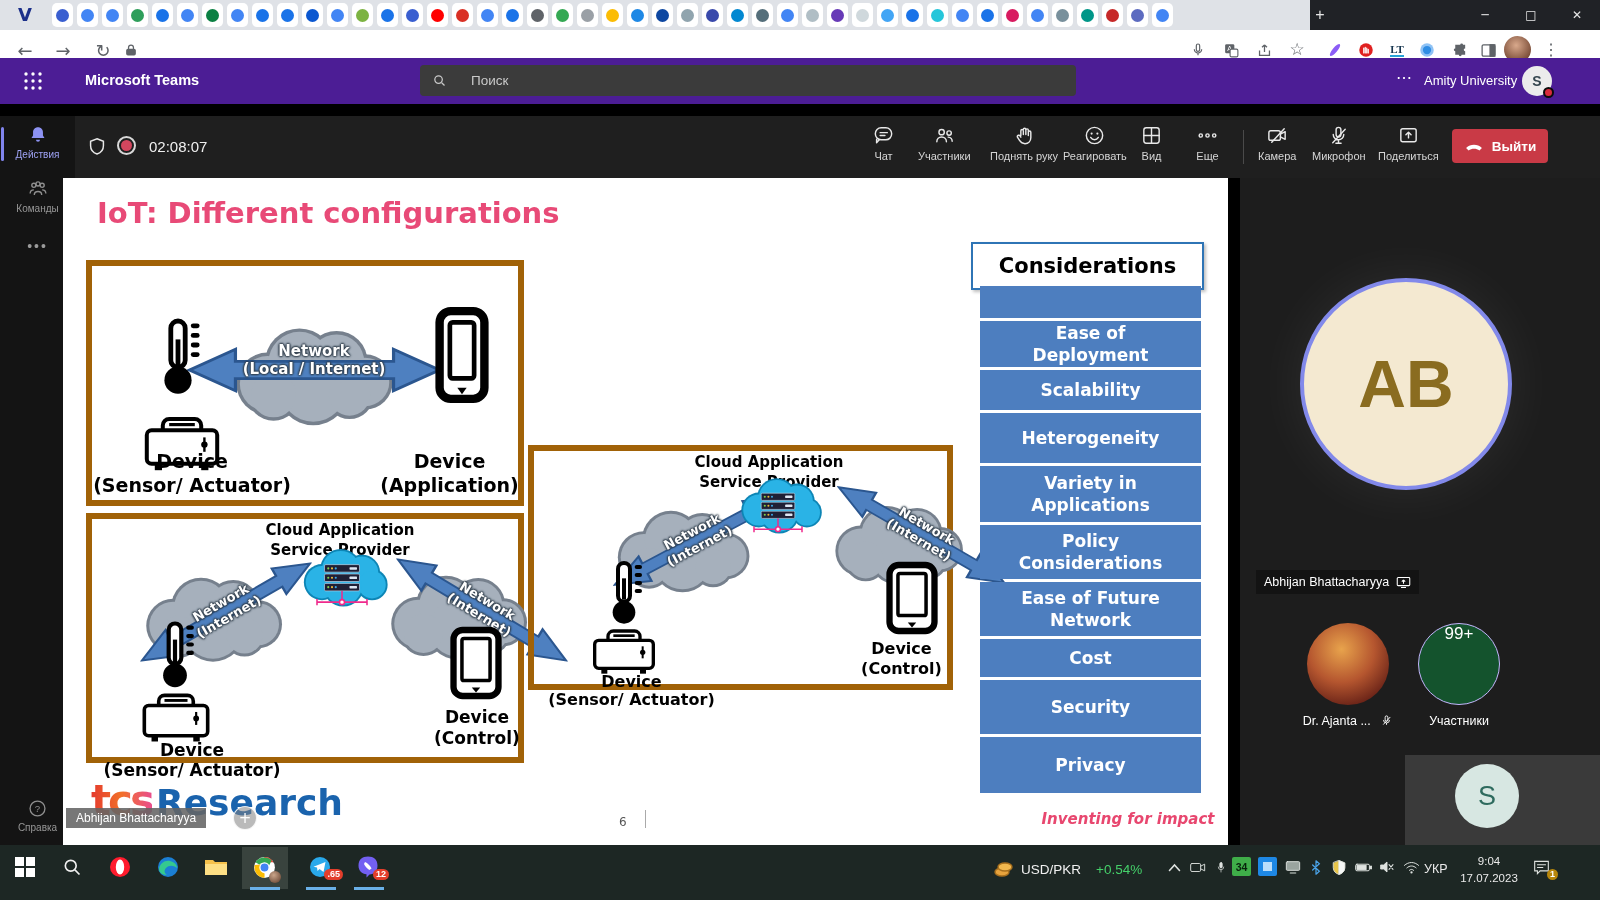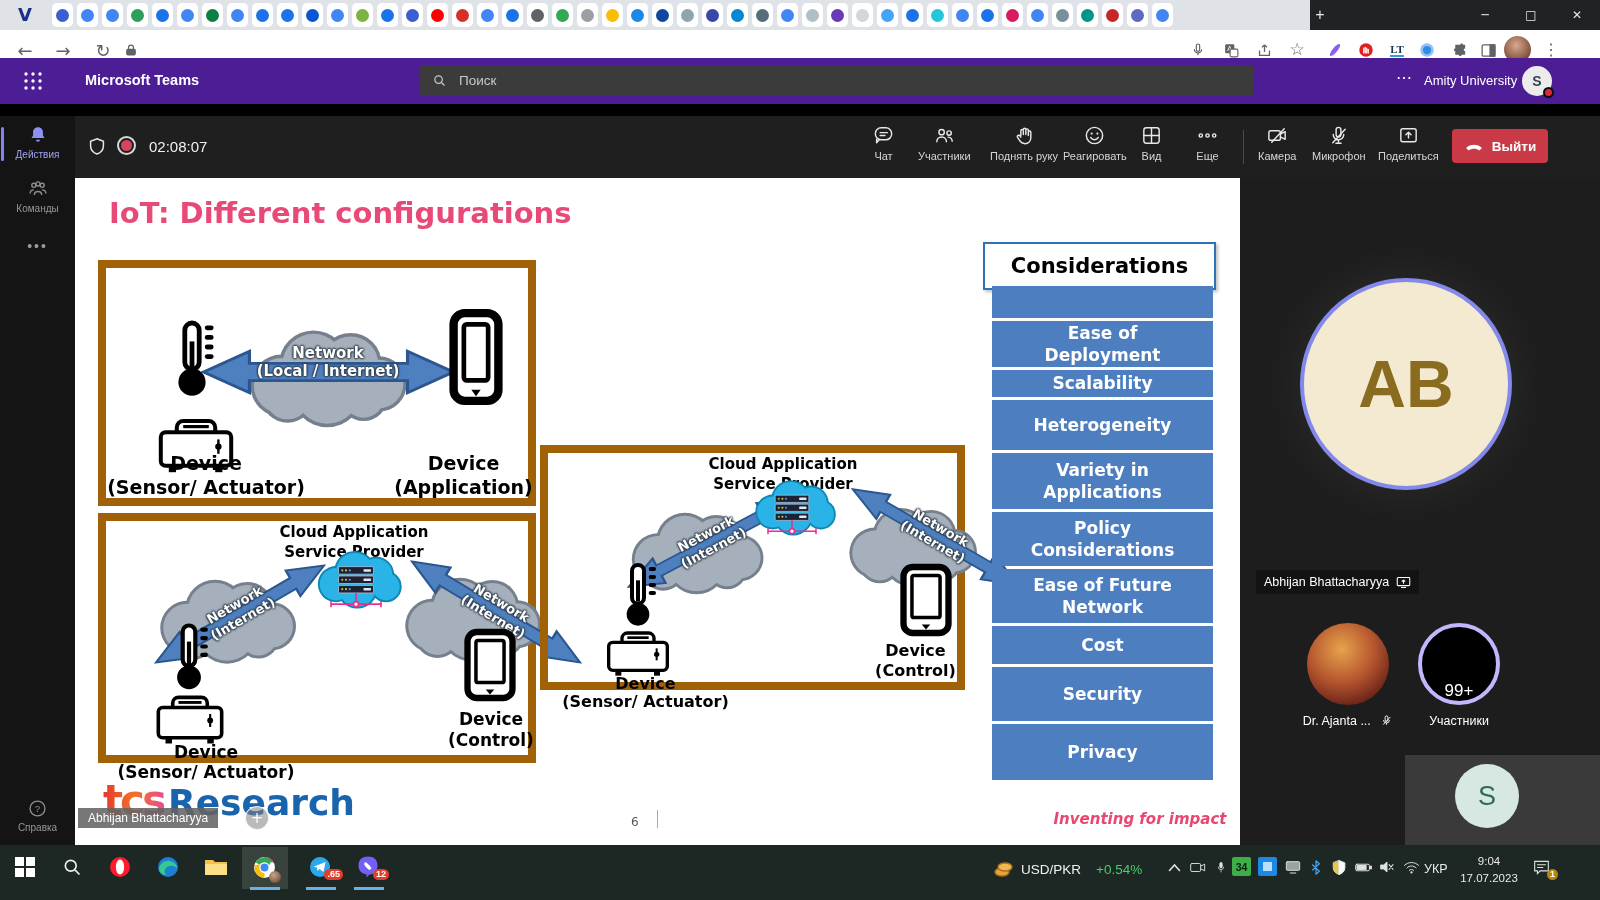--- a/index.html
+++ b/index.html
@@ -19,43 +19,43 @@
   .winbtn{position:absolute;top:0;width:46px;height:30px;color:#e8e8e8;font:12px "DejaVu Sans";display:flex;align-items:center;justify-content:center}
 
   
   #addr{position:absolute;left:0;top:30px;width:1600px;height:40px;background:#fff;border-bottom:1px solid #dadce0}
   .navic{color:#5f6368;font:18px "DejaVu Sans";width:30px;height:30px;display:flex;align-items:center;justify-content:center}
   #url{font:13.5px "Liberation Sans";color:#202124}
   .aric{width:26px;height:26px;display:flex;align-items:center;justify-content:center}
 
   
   #thead{position:absolute;left:0;top:58px;width:1600px;height:46px;background:#4c1d95;color:#fff}
-  #tsearch{position:absolute;left:420px;top:7px;width:834px;height:31px;background:#3b3b3b;border-radius:4px;color:#c9c9c9;display:flex;align-items:center;gap:12px;padding:0 12px;font-size:13.5px}
+  #tsearch{position:absolute;left:420px;top:7px;width:656px;height:31px;background:#3b3b3b;border-radius:4px;color:#c9c9c9;display:flex;align-items:center;gap:24px;padding:0 12px;font-size:13.5px}
   
   #ttool{position:absolute;left:0;top:116px;width:1600px;height:62px;background:#1f1f1f}
   .tbtn{position:absolute;top:8px;display:flex;flex-direction:column;align-items:center;gap:3px;color:#d6d6d6;font-size:11px;white-space:nowrap}
   .tbtn svg{stroke:#e8e8e8;fill:none;stroke-width:1.5;stroke-linecap:round;stroke-linejoin:round}
   #leave{position:absolute;left:1452px;top:13px;width:96px;height:34px;background:#c93a46;border-radius:4px;color:#fff;font:bold 13.5px "Liberation Sans";display:flex;align-items:center;justify-content:center;gap:8px;border:none}
 
   
   #snav{position:absolute;left:0;top:116px;width:75px;height:729px;background:#141414;color:#979797;font-size:10px}
   .navitem{position:absolute;left:0;width:75px;display:flex;flex-direction:column;align-items:center;gap:3px}
 
   
-  #slide{position:absolute;left:75px;top:178px;width:1165px;height:667px;background:#fff;font-family:"DejaVu Sans",sans-serif;color:#111}
-  .dbox{position:absolute;border:8px solid #a16207}
+  #slide{position:absolute;left:63px;top:178px;width:1165px;height:667px;background:#fff;font-family:"DejaVu Sans",sans-serif;color:#111}
+  .dbox{position:absolute;border:6px solid #a16207}
   .devlbl{position:absolute;font-weight:bold;text-align:center;line-height:1.25;color:#000}
   .netlbl{position:absolute;text-align:center;color:#fff;font-weight:bold;line-height:1.2;text-shadow:0 1px 2px #33404e,1px 0 2px #33404e,-1px 0 2px #33404e,0 -1px 2px #33404e}
   .cloudhead{position:absolute;text-align:center;font-weight:bold;font-size:15px;line-height:1.3;color:#000}
   .rot{transform-origin:center center}
   
   #conshead{position:absolute;left:908px;top:64px;width:233px;height:48px;border:2px solid #2e74b5;background:#fff;display:flex;align-items:center;justify-content:center;font:bold 21px "DejaVu Sans";color:#000;box-shadow:2px 2px 3px rgba(0,0,0,.25)}
   #consrows{position:absolute;left:917px;top:108px;width:221px}
   .crow{background:#4d7ebf;color:#fff;font:bold 17px "DejaVu Sans";display:flex;align-items:center;justify-content:center;text-align:center;line-height:1.3;padding:0 26px;margin-bottom:3px}
-  .crow:nth-of-type(1){height:32px}.crow:nth-of-type(2){height:46px}.crow:nth-of-type(3){height:27px}
+  .crow:nth-of-type(1){height:32px}.crow:nth-of-type(2){height:46px}.crow:nth-of-type(3){height:40px}
   .crow:nth-of-type(4){height:50px}.crow:nth-of-type(5){height:56px}.crow:nth-of-type(6){height:54px}
   .crow:nth-of-type(7){height:54px}.crow:nth-of-type(8){height:38px}.crow:nth-of-type(9){height:54px}
   .crow:nth-of-type(10){height:56px}
 
   
   #rpanel{position:absolute;left:1240px;top:178px;width:416px;height:667px;background:#1d1d1d;color:#fff}
   #bigav{position:absolute;left:60px;top:100px;width:212px;height:212px;border-radius:50%;border:4px solid #8289ea;background:#f4e9d1;display:flex;align-items:center;justify-content:center;font:bold 66px "Liberation Sans";color:#8a6c20;box-shadow:0 0 55px rgba(255,255,255,.07)}
   #namepill{position:absolute;left:16px;top:392px;height:24px;background:rgba(18,18,18,.88);display:flex;align-items:center;gap:7px;padding:0 8px;font-size:12.5px}
   .pcirc{position:absolute;border-radius:50%}
   
@@ -685,21 +685,21 @@
         </svg>
     </div>
     <div class="pcirc" style="left:67px;top:445px;width:82px;height:82px;background:radial-gradient(circle at 42% 32%,#e8a34c 0%,#b5562f 45%,#6b2418 78%,#3d120a 100%)"></div>
     <div class="abs" style="left:8px;top:536px;width:200px;text-align:center;font-size:12.5px">
       <span>Dr. Ajanta ...</span>
       <svg style="display:inline-block;vertical-align:-2px;margin-left:6px" width="13" height="13" viewBox="0 0 24 24" stroke="#fff" stroke-width="1.7" fill="none">
           <rect x="9.5" y="3.5" width="5" height="10" rx="2.5"></rect>
           <path d="M6.5 11a5.5 5.5 0 0 0 11 0M12 16.5V20M6 19.5 19 5.5"></path>
         </svg>
     </div>
-    <div class="pcirc" style="left:178px;top:445px;width:82px;height:82px;background:#000000;border:4px solid #c4b5fd;display:flex;align-items:flex-end;justify-content:center;font-size:17px">
+    <div class="pcirc" style="left:178px;top:445px;width:82px;height:82px;background:#14532d;border:1px solid #c4b5fd;display:flex;align-items:flex-start;justify-content:center;font-size:17px">
         <span>99+</span>
       </div>
     <div class="abs" style="left:168px;top:536px;width:102px;text-align:center;font-size:12.5px">Участники</div>
     <div class="abs" style="left:165px;top:577px;width:195px;height:90px;background:#3a3a3a">
       <div class="pcirc" style="left:50px;top:9px;width:64px;height:64px;background:#d7e7e2;color:#2e6b5e;display:flex;align-items:center;justify-content:center;font-size:27px">
           <span>S</span>
         </div>
     </div>
   </div>
 

